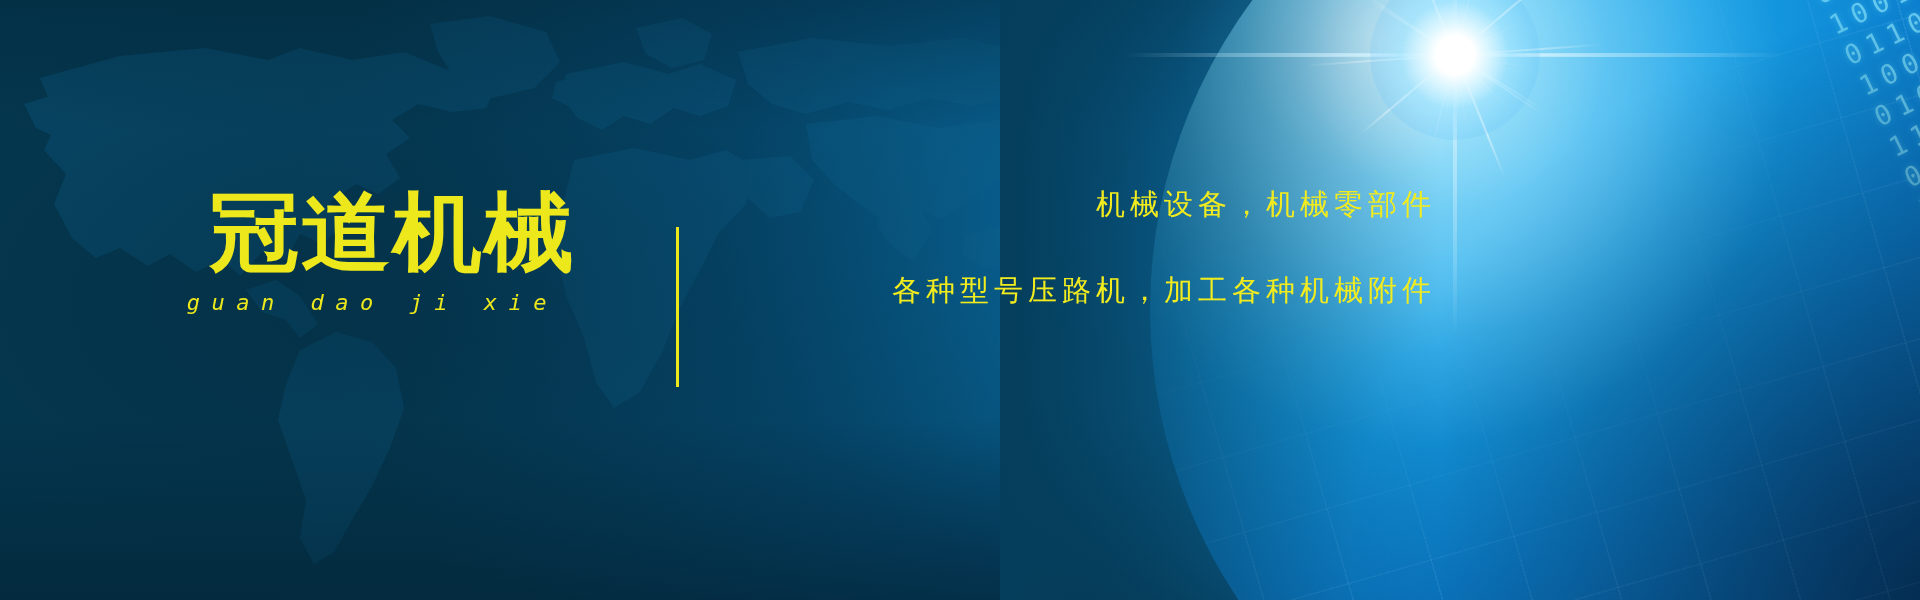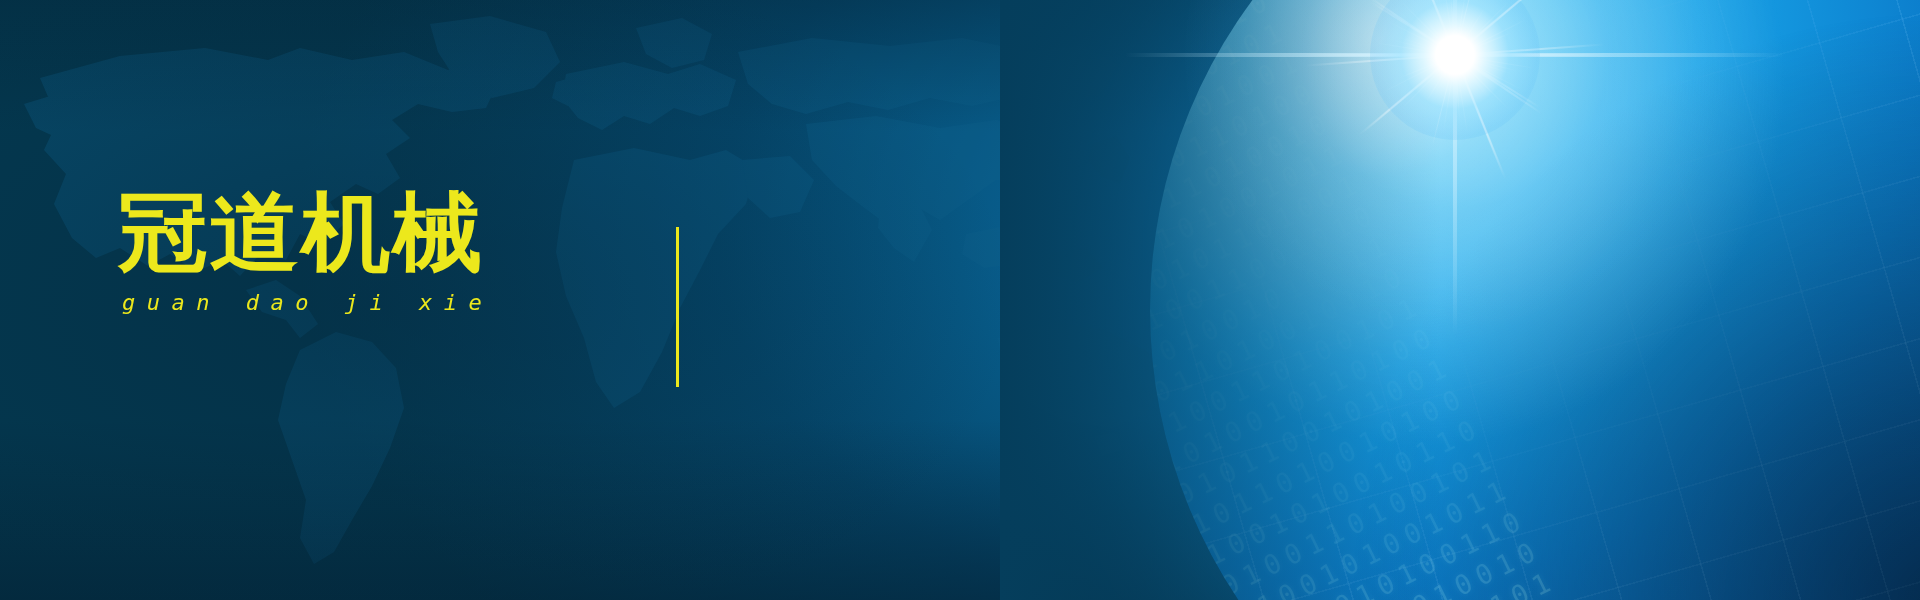--- a/index.html
+++ b/index.html
@@ -5,20 +5,21 @@
   html,body{margin:0;padding:0;background:#04283c;}
   *{box-sizing:border-box;}
 
   .banner{
     position:relative;
     width:1920px;
     height:600px;
     overflow:hidden;
     font-family:"Liberation Sans", sans-serif;
     background:#05405e;
+    text-align:right;
   }
 
   
   .bg-base{
     position:absolute; inset:0;
     background:
       radial-gradient(ellipse 1200px 700px at 78% 38%, #1480c4 0%, #0d6ba6 22%, #075884 45%, #05466a 65%, #04384f 100%),
       linear-gradient(100deg, #053c59 0%, #054764 30%, #065c86 58%, #0a6ea8 78%, #0b4f79 100%);
   }
   .bg-vignette{
@@ -344,15 +345,19 @@
 
   <div class="content">
 
     <div class="logo-block">
       <div class="logo-title">冠道机械</div>
       <div class="logo-pinyin">guan dao ji xie</div>
     </div>
 
     <div class="divider"></div>
 
+    <div class="taglines">
+      <div class="tagline">机械设备，机械零部件</div>
+      <div class="tagline">各种型号压路机，加工各种机械附件</div>
+    </div>
 
   </div>
 </div>
 
 </body></html>

